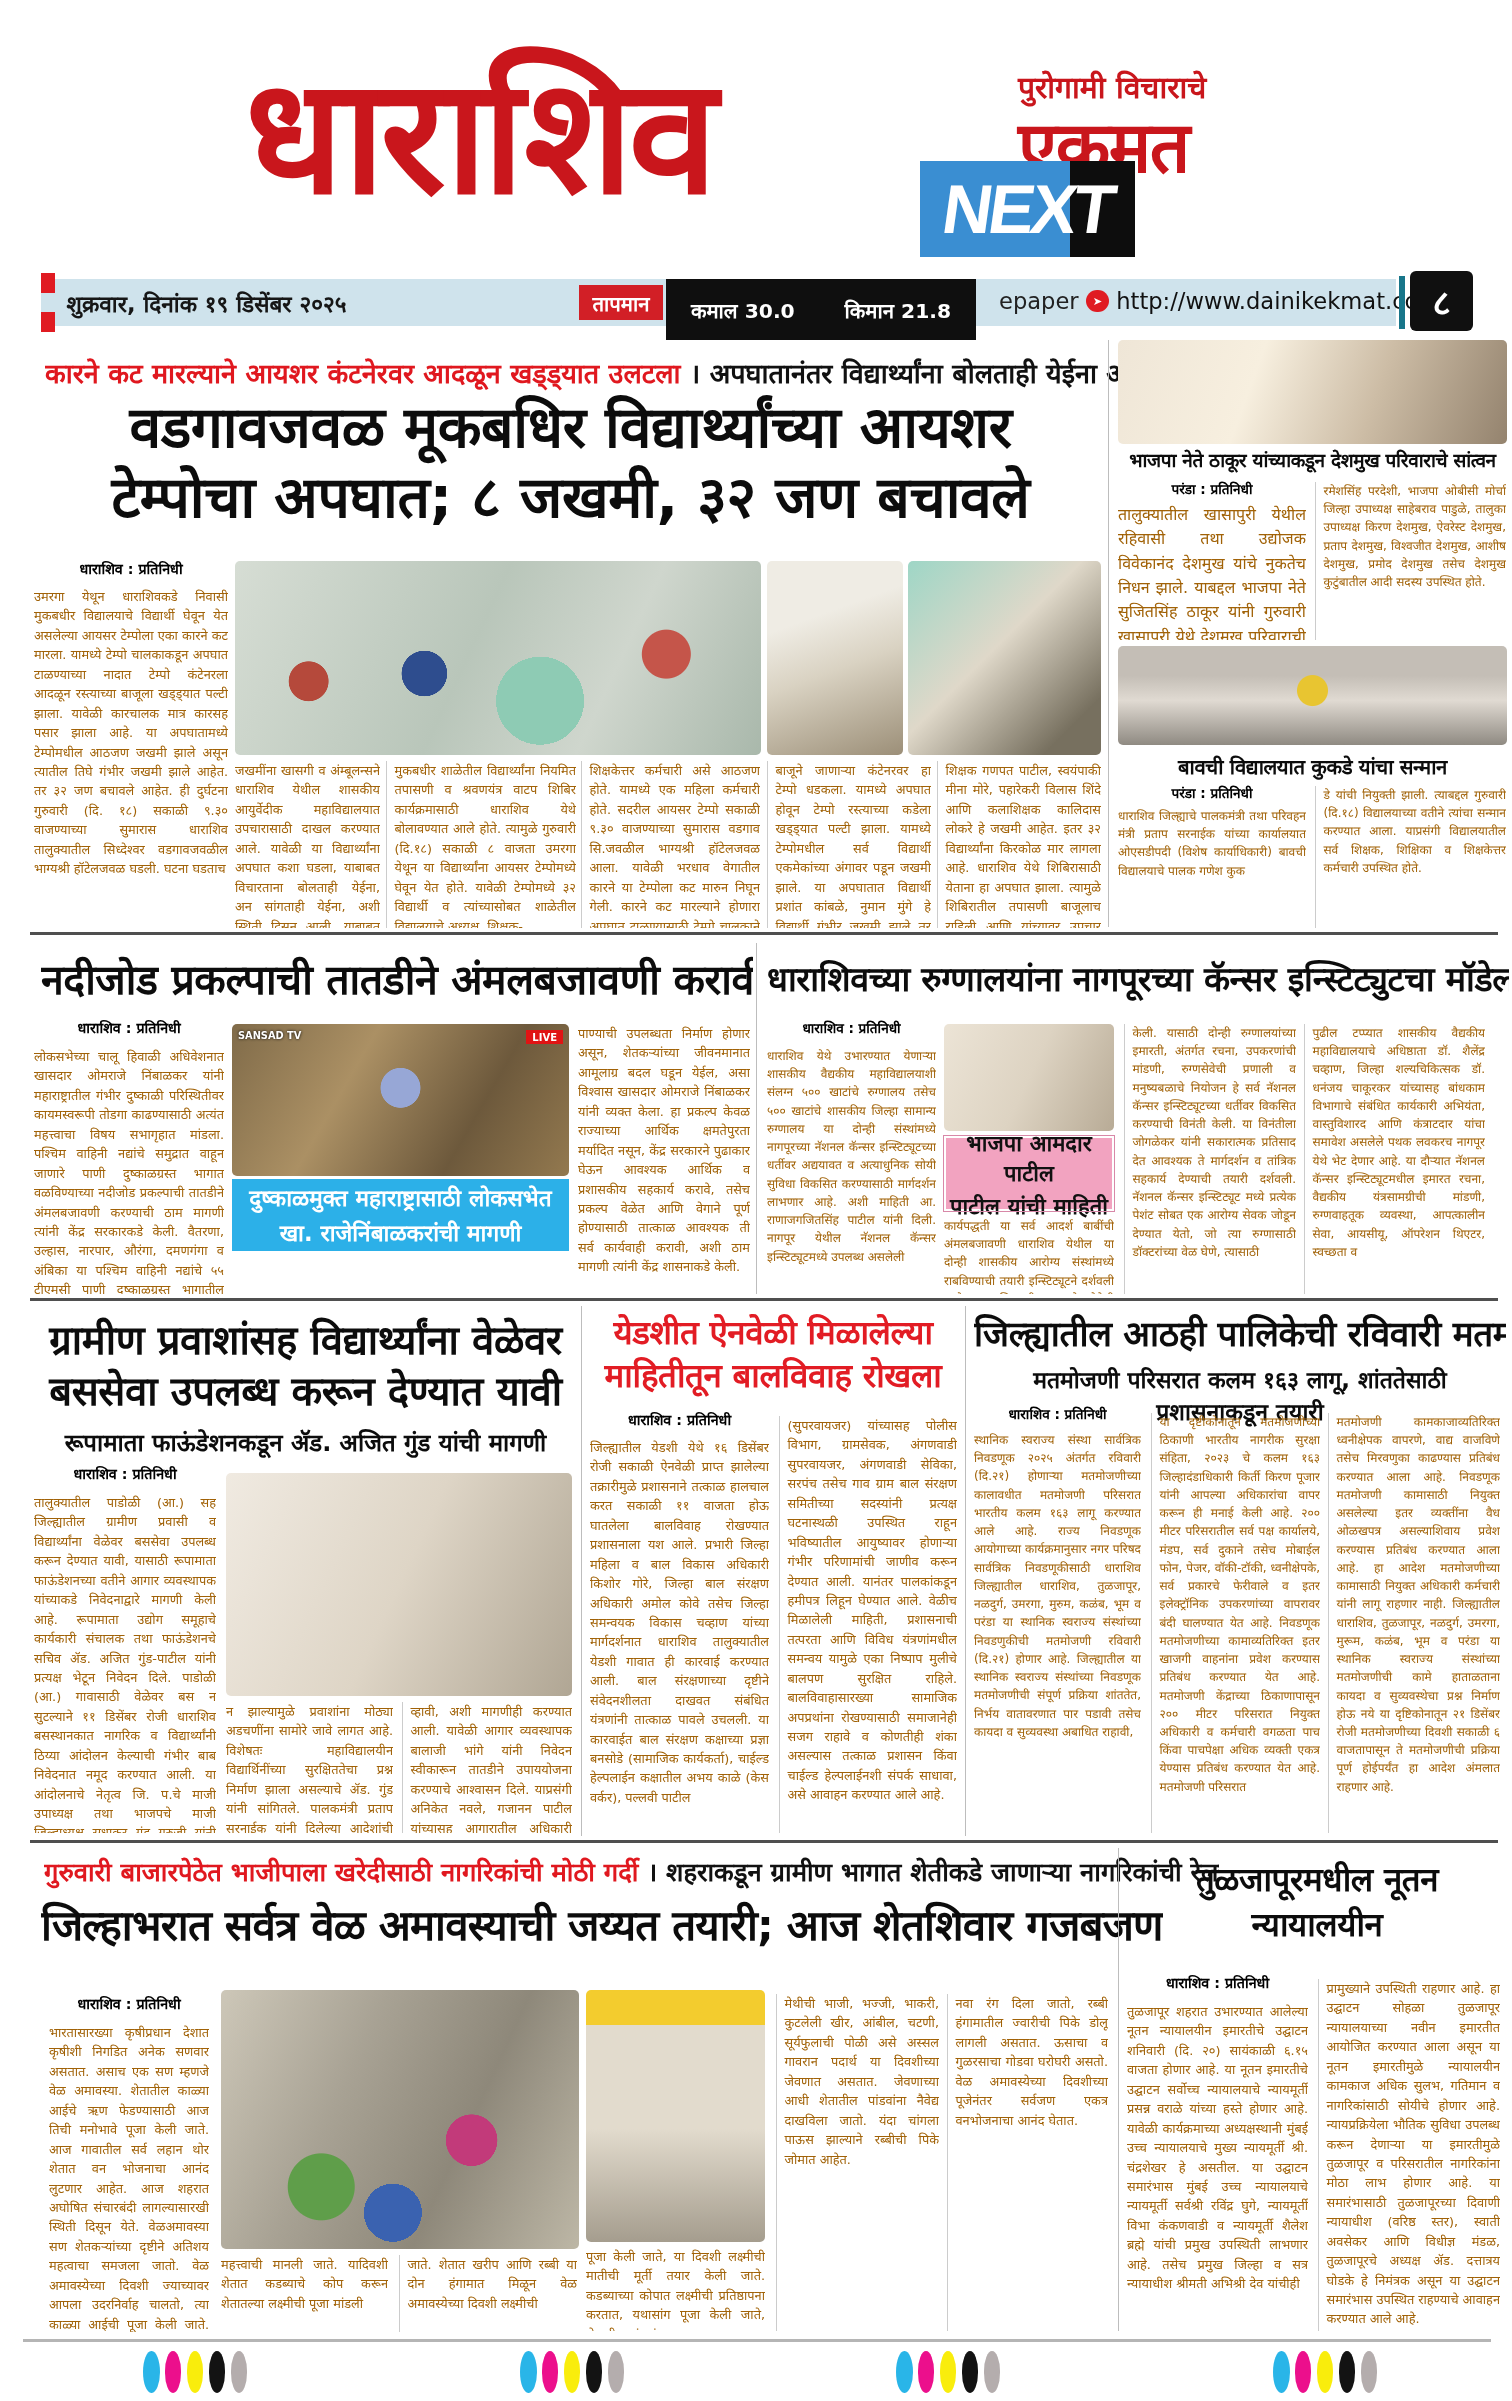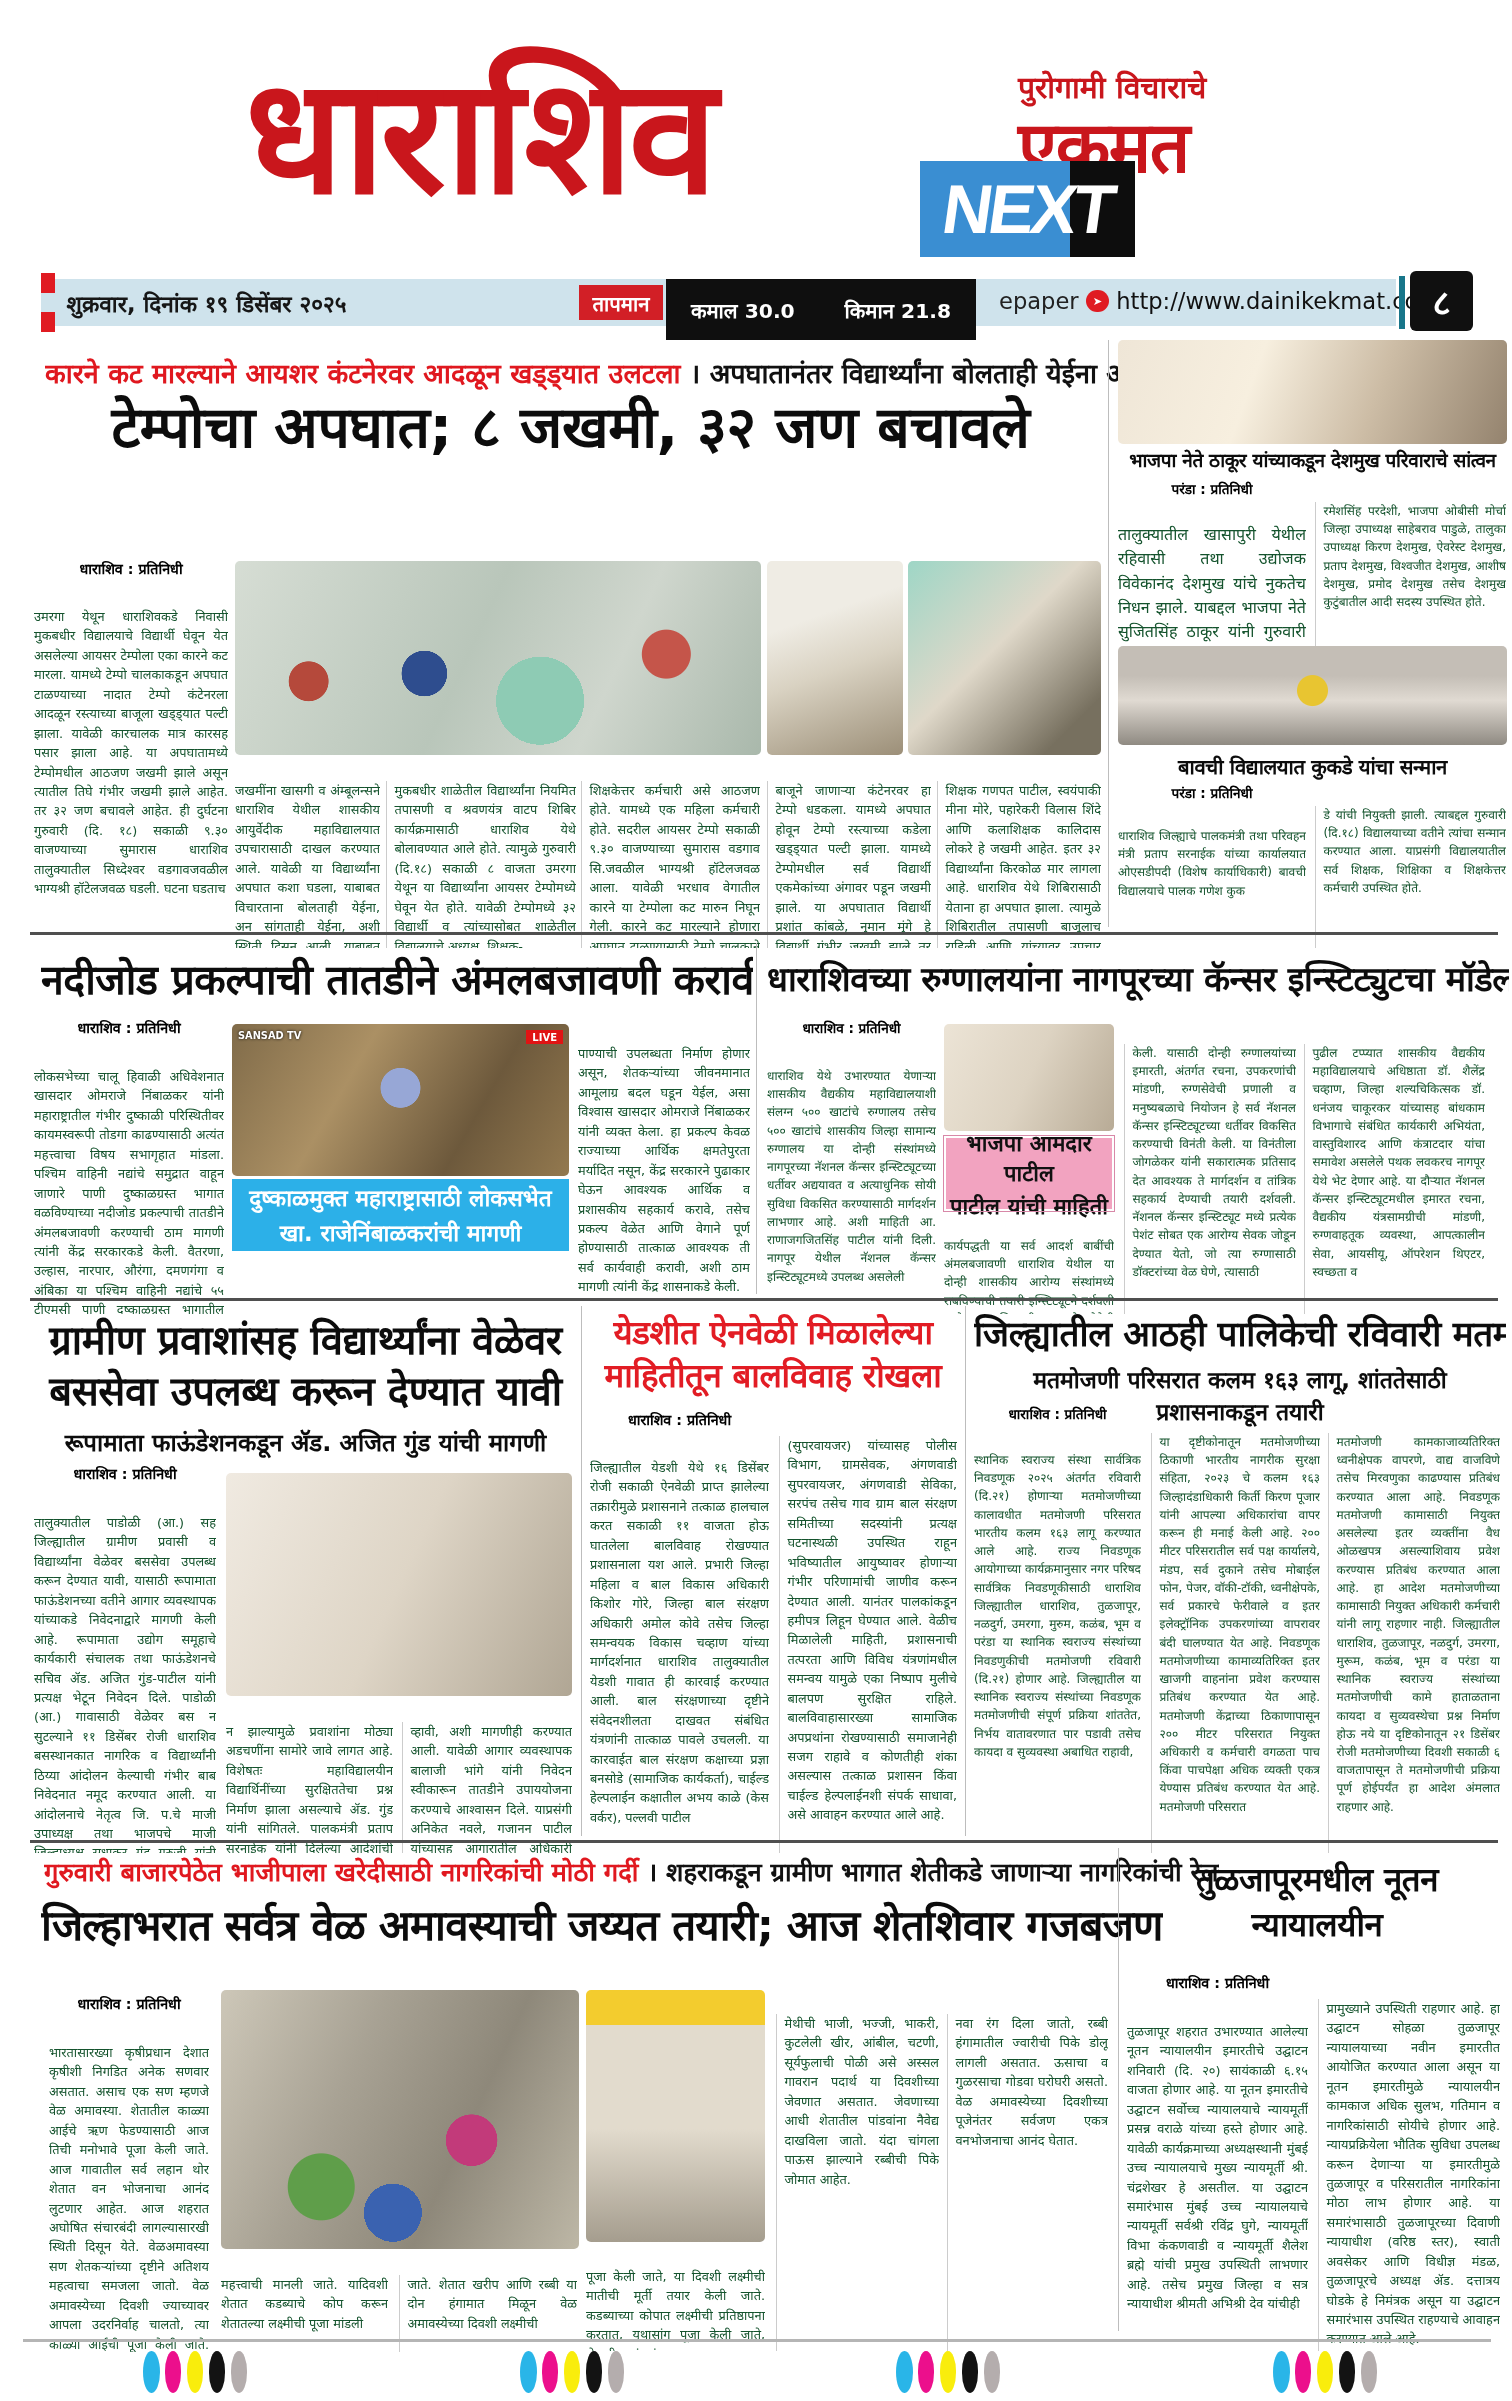--- a/index.html
+++ b/index.html
@@ -5,21 +5,21 @@
   * { margin:0; padding:0; box-sizing:border-box; }
   html,body { background:#ffffff; }
   body {
     width:1512px; height:2401px; position:relative;
     font-family:"DejaVu Sans","Liberation Sans",sans-serif;
     color:#161616; overflow:hidden;
   }
   .abs { position:absolute; }
   .col {
     position:absolute; font-size:12.8px; line-height:1.52;
-    text-align:justify; color:#14532d; overflow:hidden;margin-top:20px;
+    text-align:justify; color:#a16207; overflow:hidden;
   }
   .byline { position:absolute; font-weight:700; font-size:14.3px; text-align:center; color:#000; }
   .headline { position:absolute; font-weight:800; color:#0c0c0c; letter-spacing:-0.4px; }
   .subhead { position:absolute; font-weight:700; color:#0c0c0c; }
   .vrule { position:absolute; width:0.8px; background:#bdbdbd; }
   .hrule { position:absolute; background:#4f4f4f; }
   .photo { position:absolute; overflow:hidden; border-radius:5px; }
   .kicker { position:absolute; font-weight:700; white-space:nowrap; overflow:hidden; }
   .kicker .red { color:#e0181f; }
   .kicker .blk { color:#111; }
@@ -92,20 +92,21 @@
   <span style="color:#fff; font-size:35px; font-weight:700;">८</span>
 </div>
 
 <div>
   <div class="kicker" style="left:45px; top:354px; width:1310px; font-size:27px;">
     <span class="red">कारने कट मारल्याने आयशर कंटनेरवर आदळून खड्ड्यात उलटला</span>
     <span class="blk">।</span>
     <span class="blk">अपघातानंतर विद्यार्थ्यांना बोलताही येईना अन् सांगताही येईना</span>
   </div>
   <div class="headline" style="left:36px; top:393px; width:1069px; font-size:57px; line-height:1.22; text-align:center;">
+    <div>वडगावजवळ मूकबधिर विद्यार्थ्यांच्या आयशर</div>
     <div>टेम्पोचा अपघात; ८ जखमी, ३२ जण बचावले</div>
   </div>
 
   <div class="byline" style="left:34px; top:559px; width:194px;">धाराशिव : प्रतिनिधी</div>
   <div class="col" style="left:34px; top:587px; width:194px; height:340px;">उमरगा येथून धाराशिवकडे निवासी मुकबधीर विद्यालयाचे विद्यार्थी घेवून येत असलेल्या आयसर टेम्पोला एका कारने कट मारला. यामध्ये टेम्पो चालकाकडून अपघात टाळण्याच्या नादात टेम्पो कंटेनरला आदळून रस्त्याच्या बाजूला खड्ड्यात पल्टी झाला. यावेळी कारचालक मात्र कारसह पसार झाला आहे. या अपघातामध्ये टेम्पोमधील आठजण जखमी झाले असून त्यातील तिघे गंभीर जखमी झाले आहेत. तर ३२ जण बचावले आहेत. ही दुर्घटना गुरुवारी (दि. १८) सकाळी ९.३० वाजण्याच्या सुमारास धाराशिव तालुक्यातील सिध्देश्वर वडगावजवळील भाग्यश्री हॉटेलजवळ घडली. घटना घडताच</div>
 
   <div class="photo" style="left:235px; top:561px; width:526px; height:194px;
        background:
          radial-gradient(circle at 14% 62%, #b5493b 0 19.6px, transparent 20.3px),
          radial-gradient(circle at 36% 58%, #2e4d8e 0 22.6px, transparent 23px),

